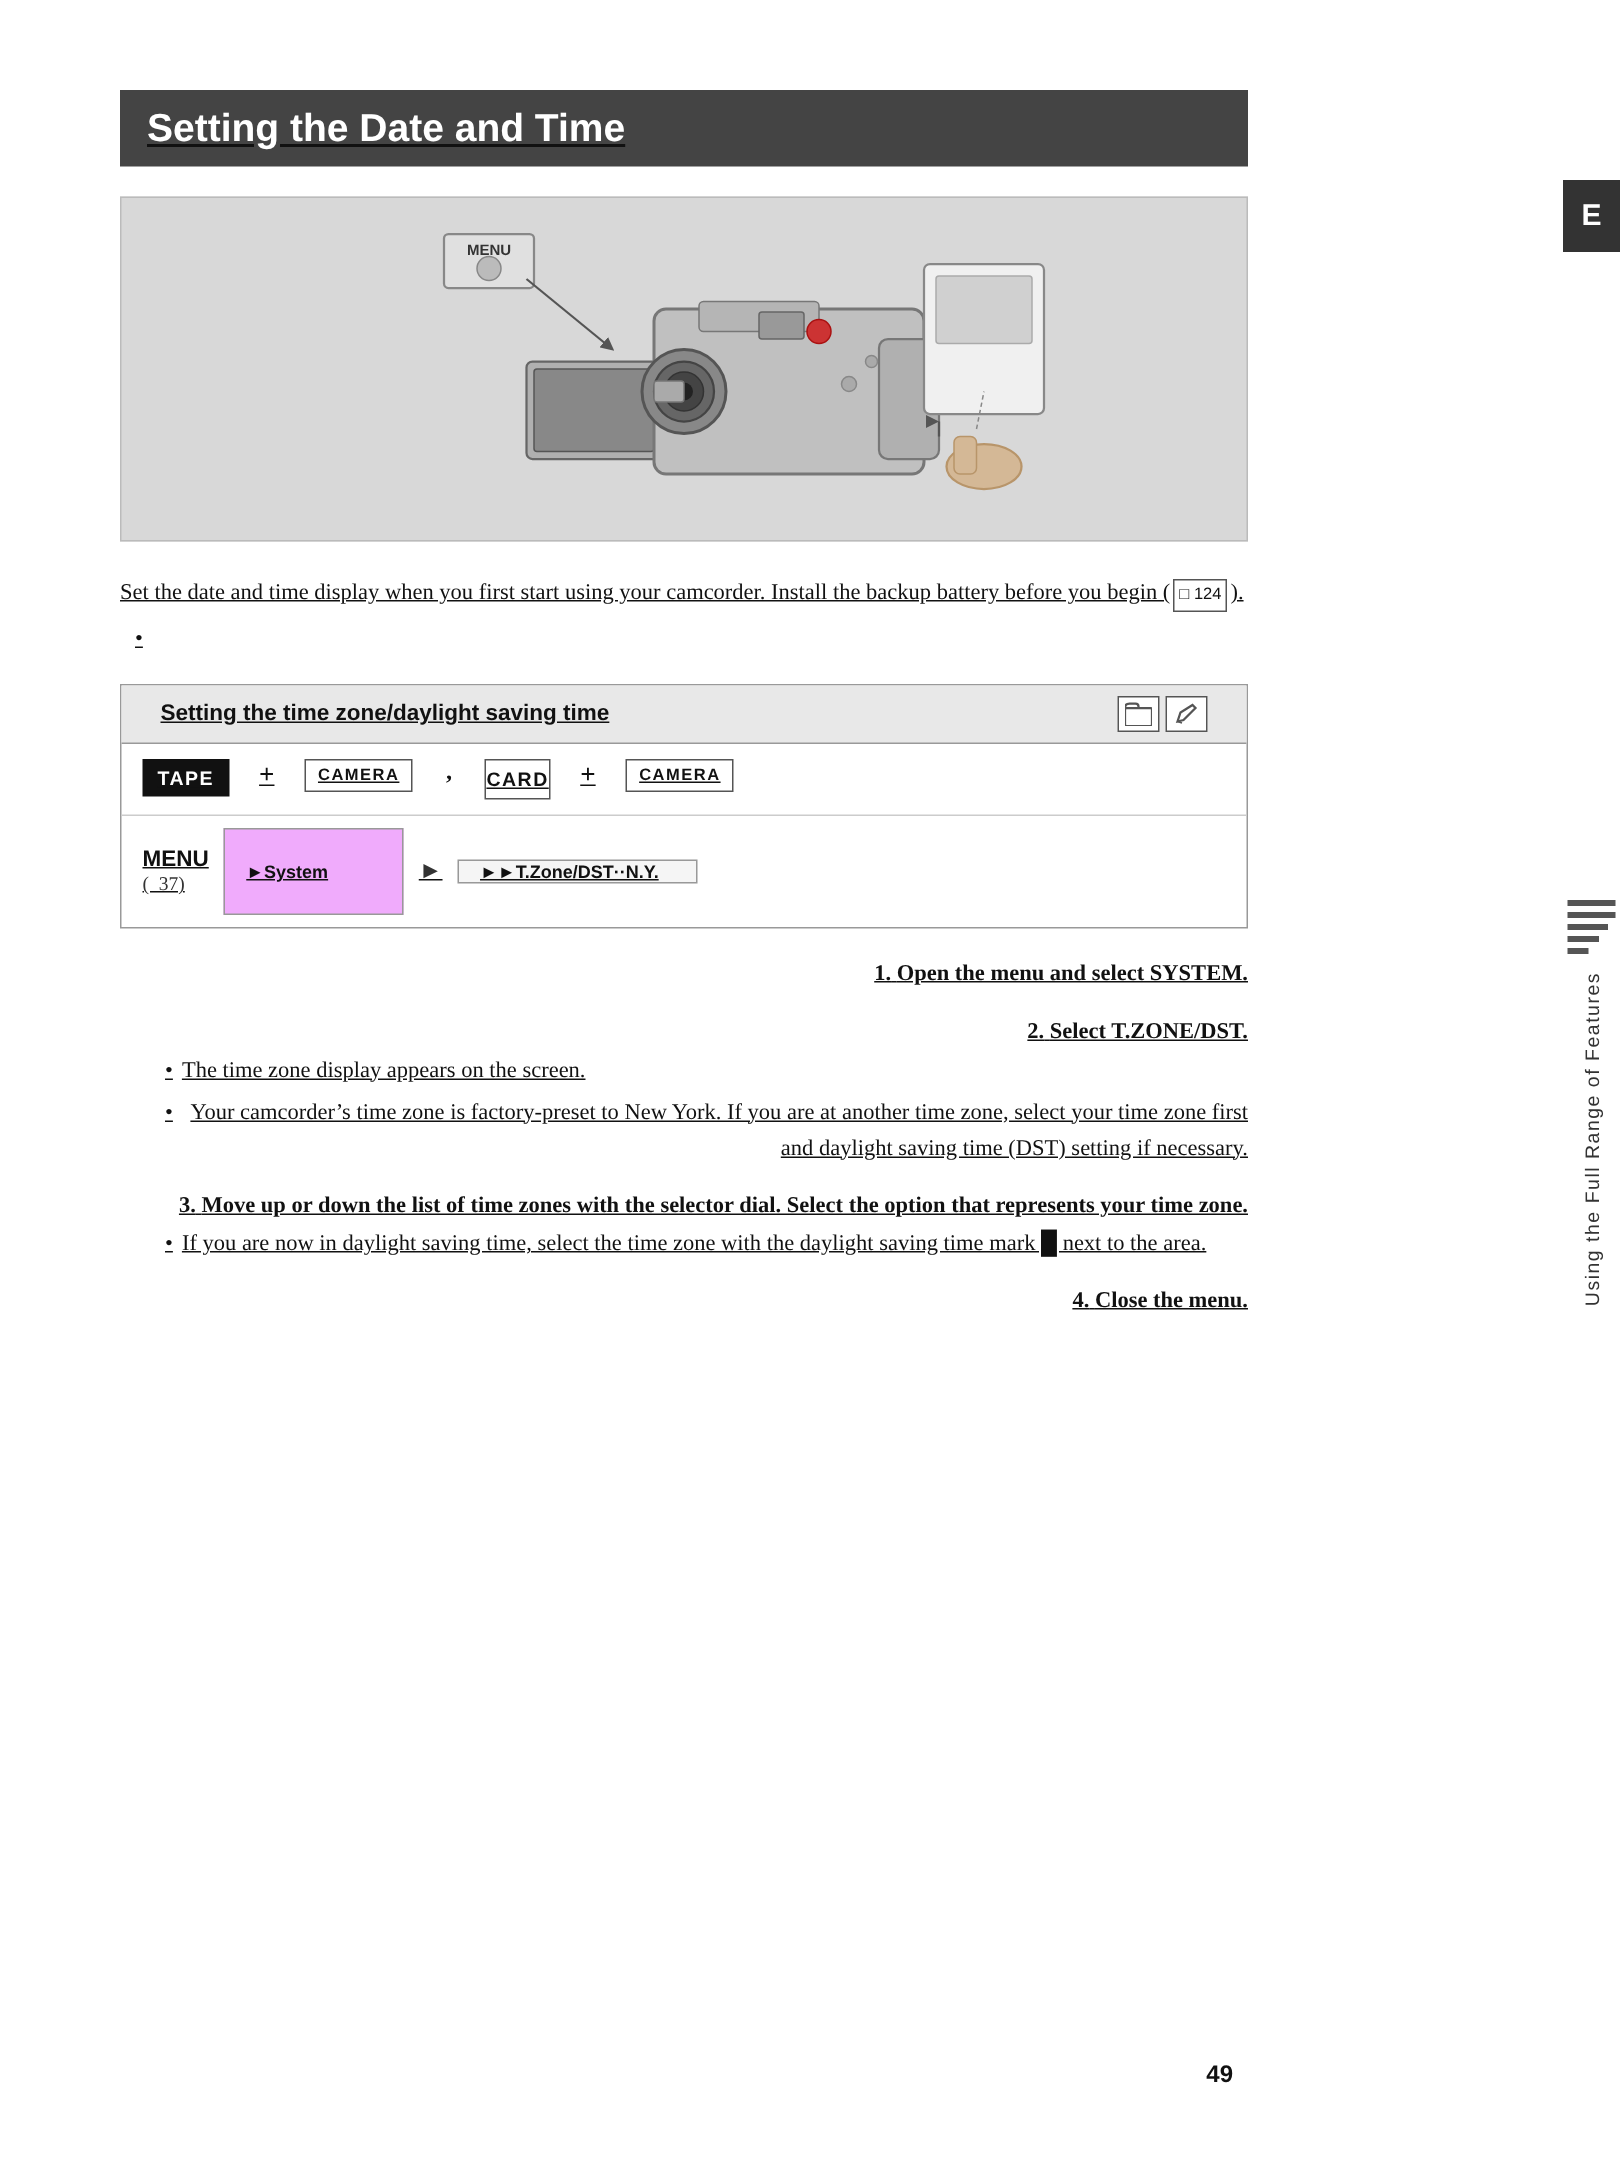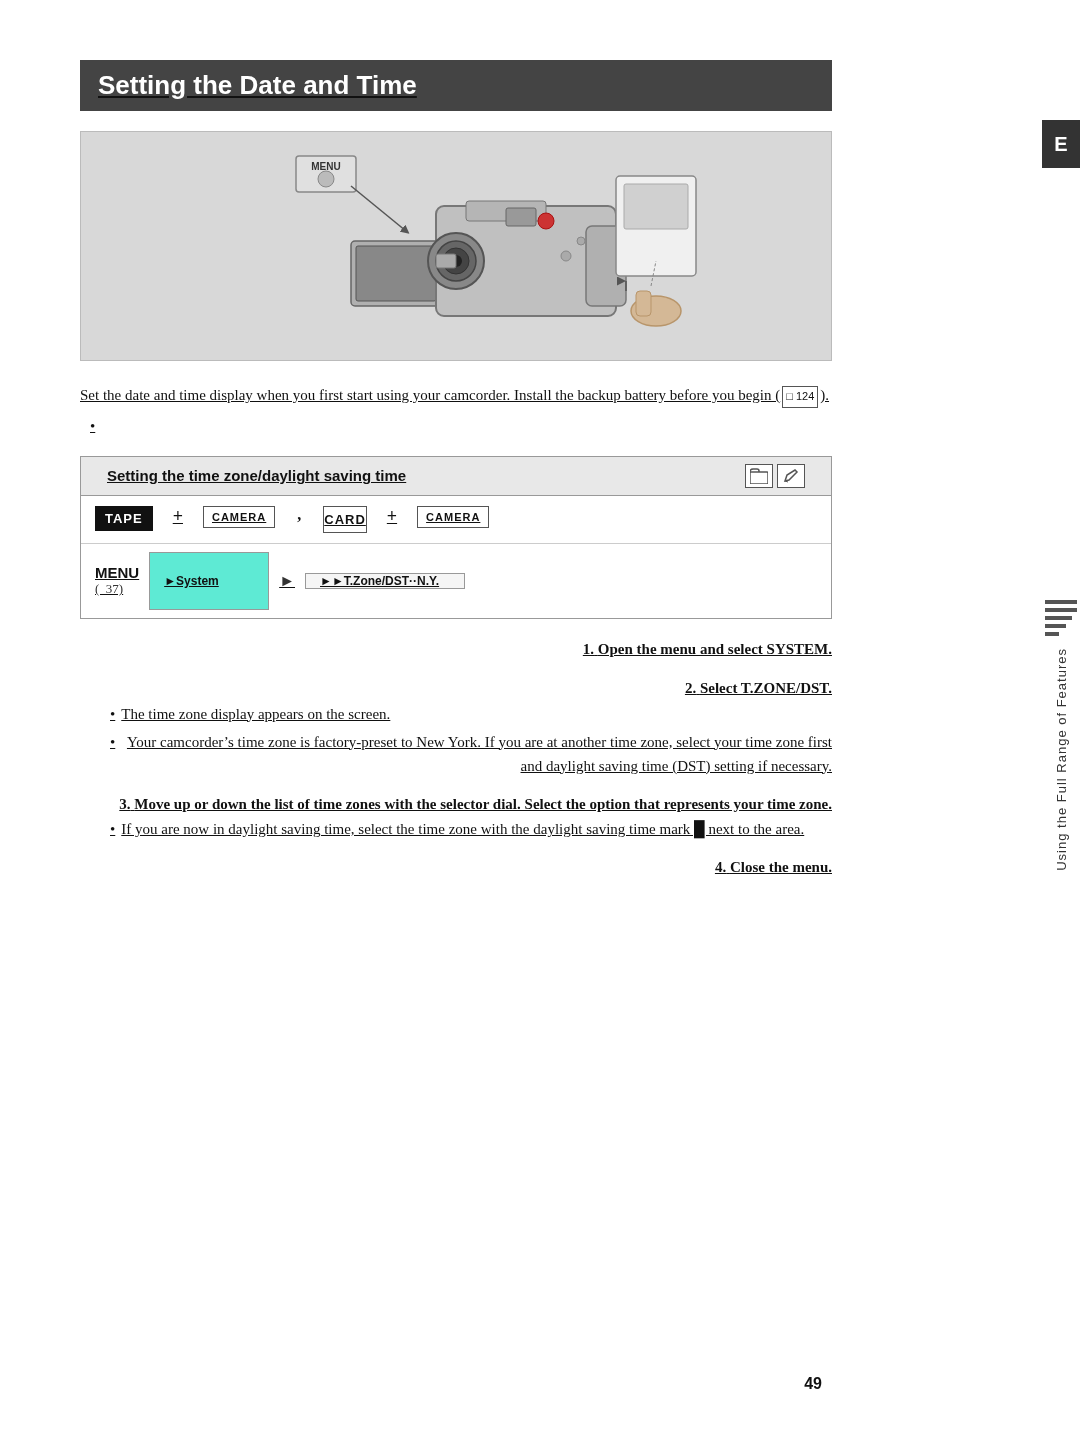--- a/index.html
+++ b/index.html
@@ -216,21 +216,21 @@
       color: #333;
     }
 
     .menu-box {
       border: 1px solid #999;
       padding: 21px 14px;
       font-size: 12px;
       font-family: Arial, sans-serif;
       font-weight: bold;
       min-width: 120px;
-      background: #5eead4;
+      background: #f0abfc;
     }
 
     .arrow-right {
       font-size: 16px;
       color: #333;
     }
 
     .menu-box2 {
       border: 1px solid #999;
       padding: 0 14px;

